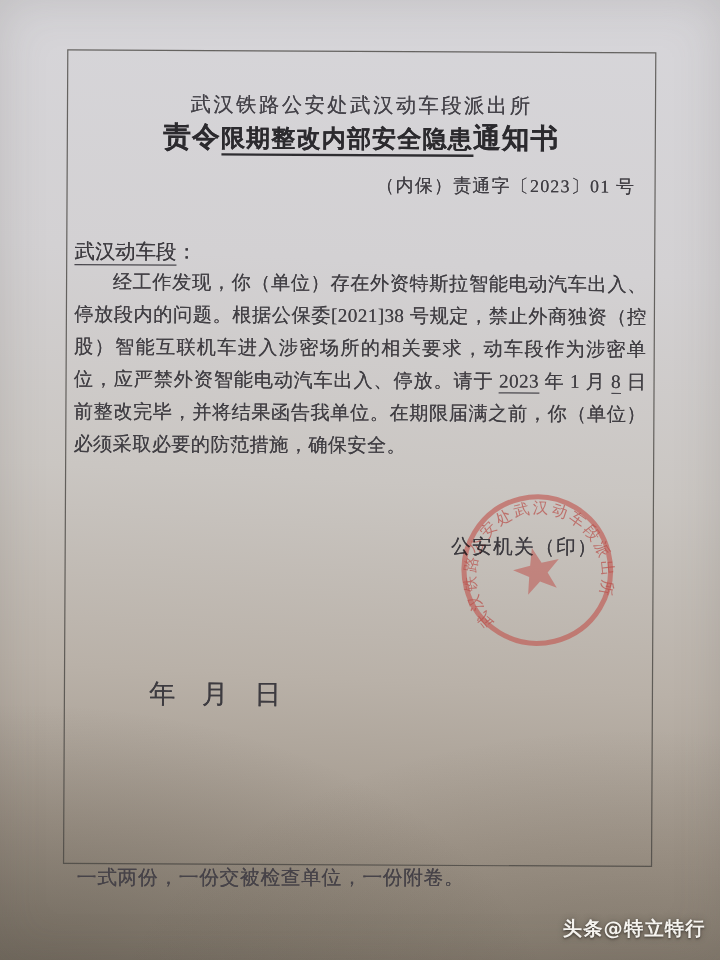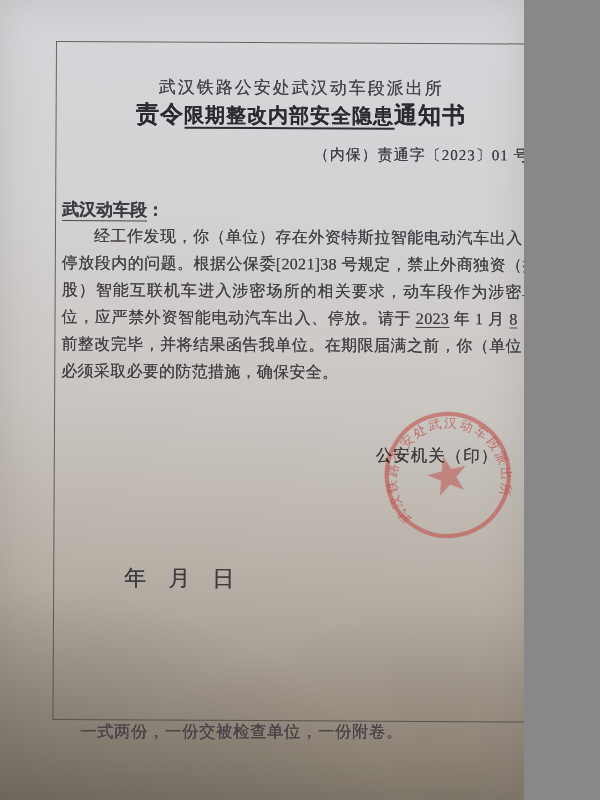--- a/index.html
+++ b/index.html
@@ -1,56 +1,56 @@
 <!DOCTYPE html>
 <html><head>
 <meta charset="utf-8">
 <style>
   html,body{margin:0;padding:0;background:#888;}
   .photo{
-    position:relative;width:524px;height:800px;overflow:hidden;
+    position:relative;width:600px;height:800px;overflow:hidden;
     font-family:"Liberation Serif","DejaVu Serif",serif;
     color:#3d3b40;
     background:
       radial-gradient(120% 55% at 88% 110%, rgba(62,52,40,.30), transparent 62%),
       radial-gradient(130% 60% at 2% 108%, rgba(40,34,26,.38), transparent 58%),
       linear-gradient(183deg,#d7d6da 0%,#d3d1d3 28%,#cac6c2 50%,#b9b1a8 70%,#a3998d 86%,#8f8679 100%);
     box-shadow:inset 0 0 40px rgba(90,85,78,.18);
   }
   .frame{
     position:absolute;left:56px;top:41px;width:489px;height:677px;
     border:1px solid rgba(72,70,66,.8);
     transform:rotate(.3deg);transform-origin:0 0;
   }
   .t{position:absolute;white-space:nowrap;}
   .issuer{top:33px;left:0;width:100%;text-align:center;font-size:17px;letter-spacing:2px;color:#45434a;}
   .title{top:56px;left:0;width:100%;text-align:center;font-weight:bold;color:#2b2a2e;font-size:23px;letter-spacing:1px;}
   .title .filled{font-size:20px;border-bottom:2px solid #2e2d31;padding-bottom:1px;}
   .docnum{top:102px;right:16px;font-size:15px;color:#403e44;letter-spacing:1px;}
-  .addressee{top:156px;left:6px;font-size:17px;font-weight:bold;}
+  .addressee{top:156px;left:6px;font-size:17px;}
   .addressee .u-name{border-bottom:1px solid #4a484e;padding-bottom:1px;}
   .body-par{
     position:absolute;top:180px;left:6px;width:477px;
     font-size:16px;line-height:27px;letter-spacing:.3px;
     text-align:justify;text-indent:2em;white-space:normal;color:#413f44;
     margin:0;
   }
   .u{border-bottom:1px solid #4a484e;}
   .issuing-label{top:401px;left:321px;font-size:16.5px;letter-spacing:1px;}
   .issuing-date{top:429px;left:341px;font-size:16.5px;letter-spacing:1px;}
   .inspected-label{top:494px;left:6px;font-size:16.5px;letter-spacing:1px;}
   .inspected-date{top:521px;left:70px;font-size:22px;}
   .seal{
     position:absolute;left:326px;top:364px;width:134px;height:134px;
     mix-blend-mode:multiply;transform:rotate(-14deg);
   }
   .seal .ring{fill:none;stroke:#c0544e;stroke-width:4.2;opacity:.62;}
   .seal .star{fill:#c0544e;opacity:.55;}
   .seal .arc-text{fill:#b9504b;opacity:.72;font-size:13px;font-family:"Liberation Serif",serif;letter-spacing:2px;}
-  .footer-note{position:absolute;left:64px;top:721px;font-size:16.5px;color:#474349;letter-spacing:.5px;margin-left:16px;}
+  .footer-note{position:absolute;left:64px;top:721px;font-size:16.5px;color:#474349;letter-spacing:.5px;}
   .watermark{
     position:absolute;right:12px;top:764px;
     font-family:"DejaVu Sans","Liberation Sans",sans-serif;
     font-weight:bold;font-size:16px;letter-spacing:1px;color:#f5f3ef;
     text-shadow:0 1px 2px rgba(40,35,30,.75),0 0 6px rgba(50,45,40,.4);
   }
   .soft{text-shadow:0 0 .5px rgba(60,58,62,.9);}
 </style>
 </head>
 <body>
@@ -85,14 +85,15 @@
       <text class="arc-text"><textPath href="#sealArc" startOffset="50%" text-anchor="middle">武汉铁路公安处武汉动车段派出所</textPath></text>
       <polygon class="star" points="67,48 71.9,62 86.6,62.3 74.9,71 79.3,85.2 67,76.7 54.7,85.2 59.1,71 47.4,62.3 62.1,62"></polygon>
     </svg>
 
     <div class="t inspected-date soft">年　月　日</div>
 
   </div>
 
   <div class="footer-note soft">一式两份，一份交被检查单位，一份附卷。</div>
 
+  <div class="watermark">头条@特立特行</div>
 
 </div>
 
 </body></html>

